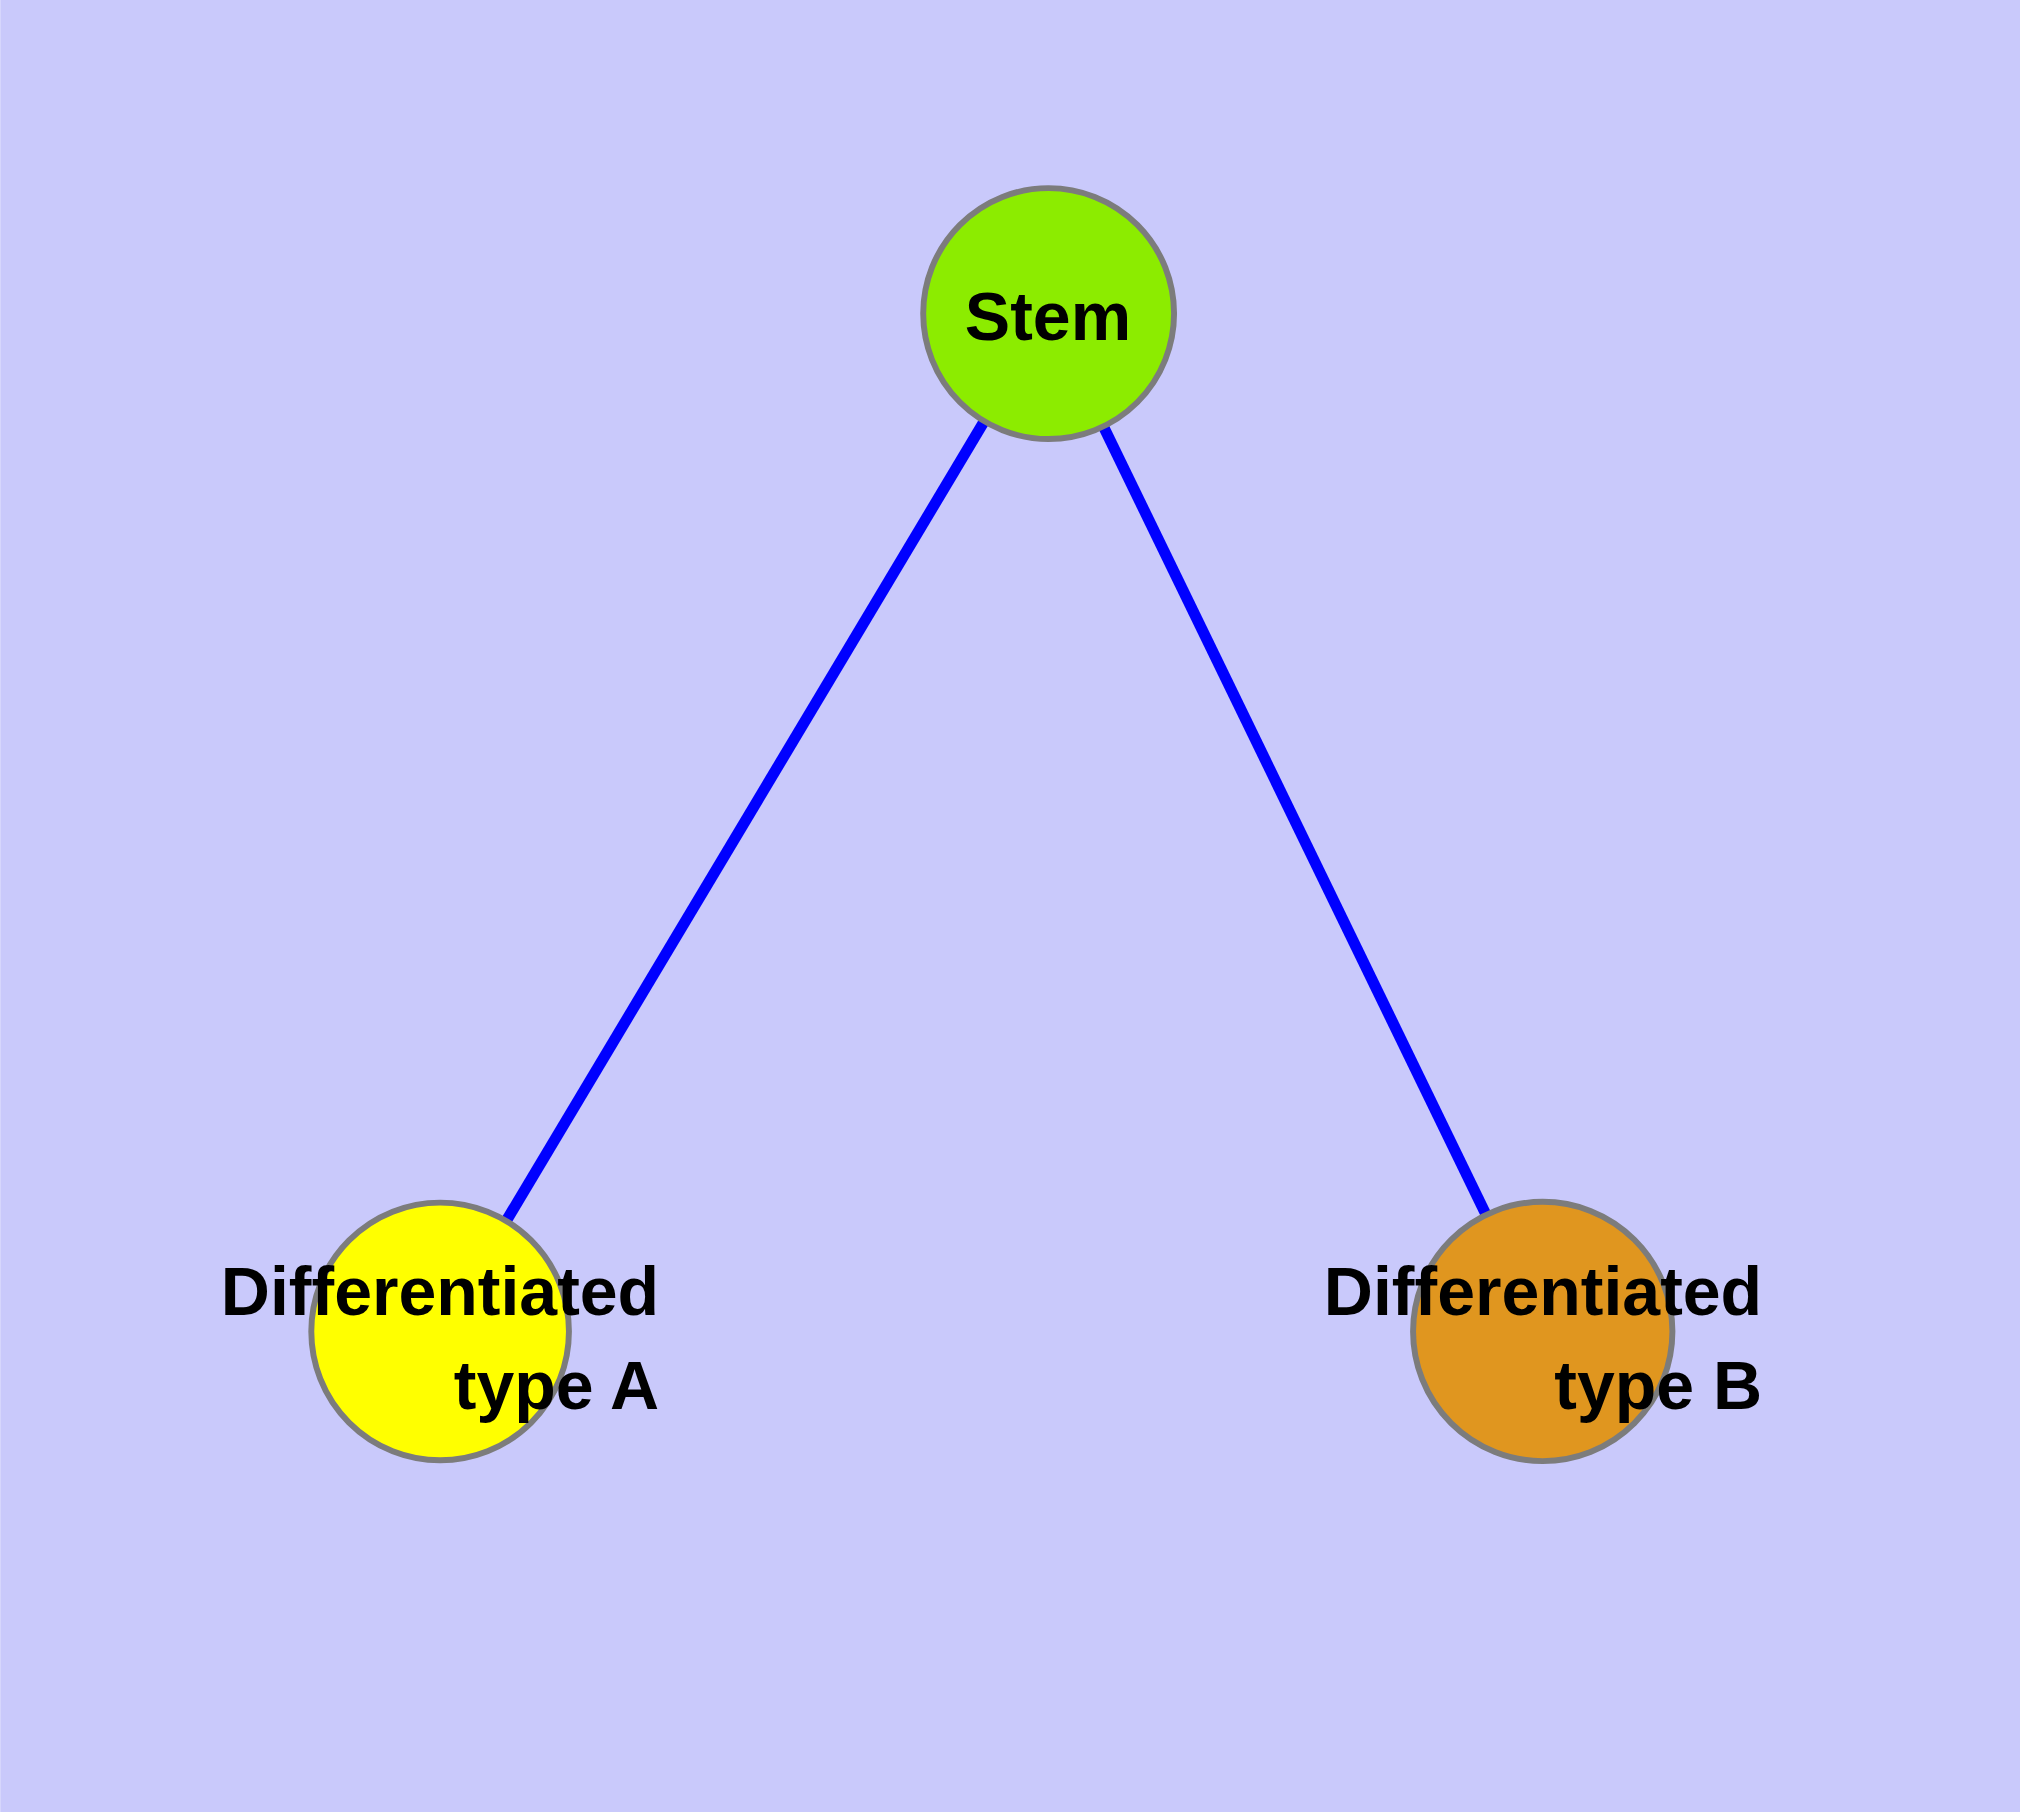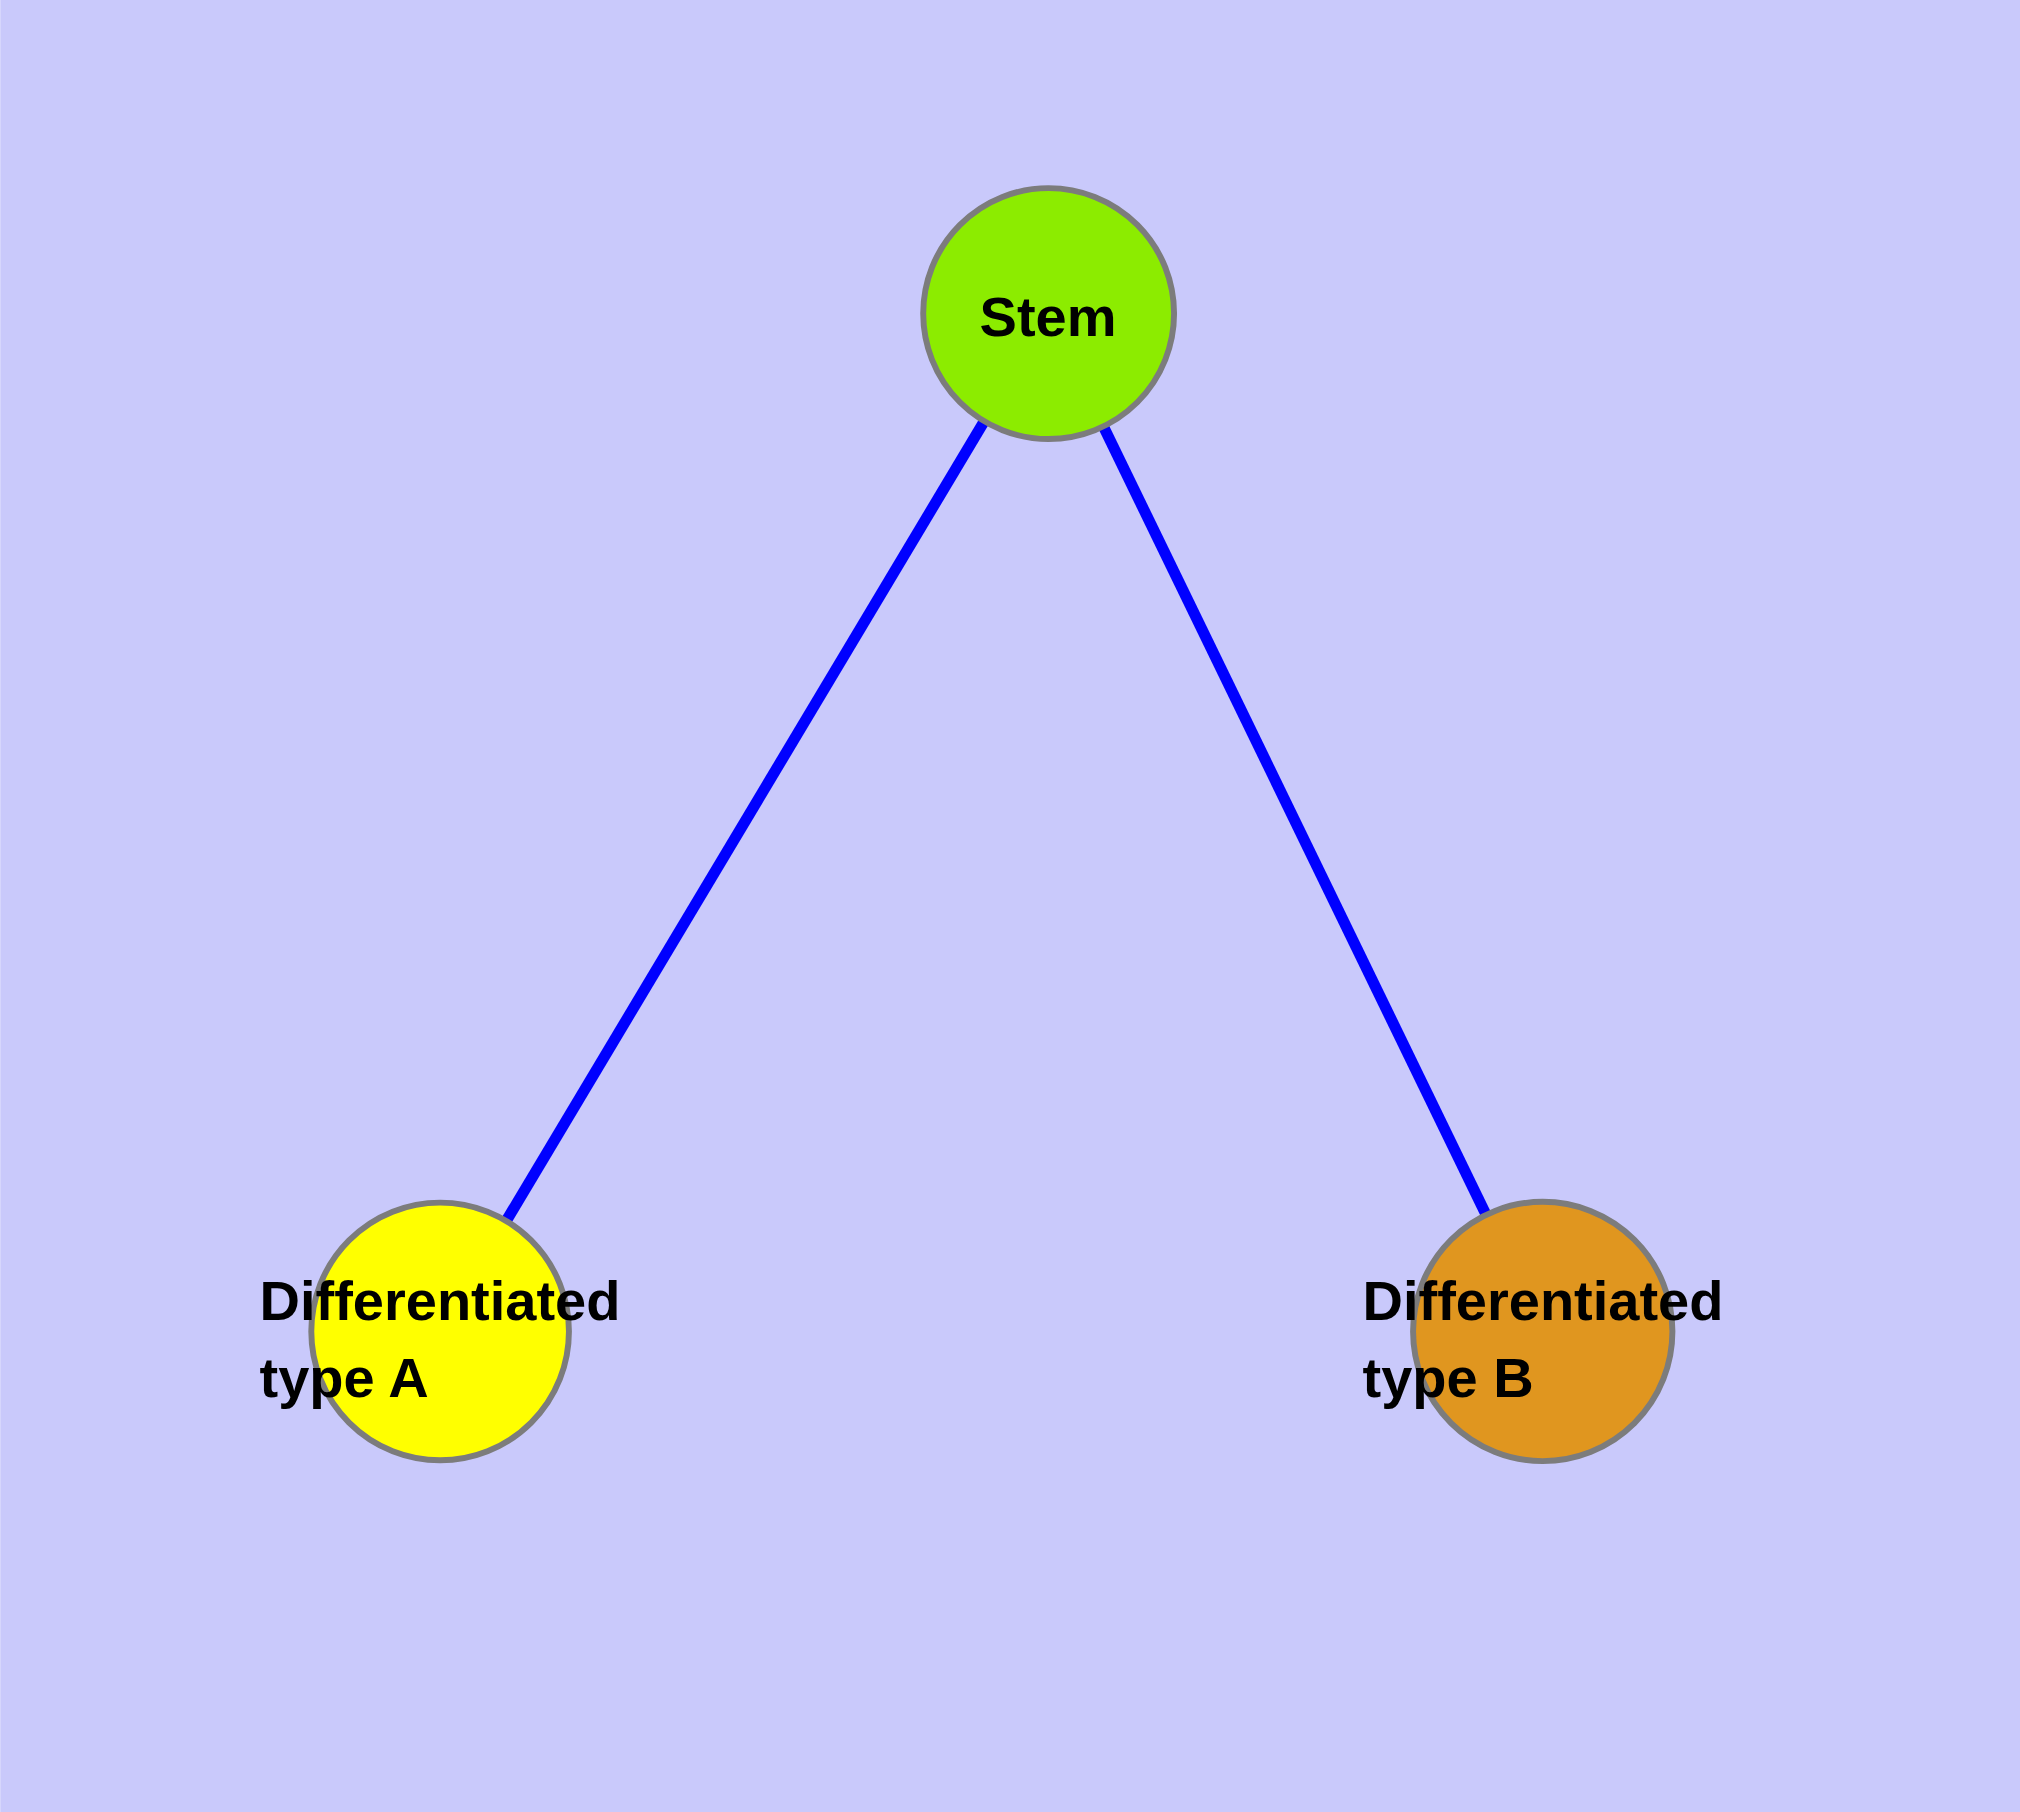--- a/index.html
+++ b/index.html
@@ -26,24 +26,24 @@
     fill: none;
   }
   .node {
     stroke-width: 7;
   }
   .node-label {
     position: absolute;
     transform: translate(-50%, -50%);
     width: max-content;
     font-weight: 700;
-    font-size: 56px;
+    font-size: 68px;
     line-height: 1.38;
     color: #000000;
-    text-align: left;
+    text-align: right;
     white-space: pre-line;
     letter-spacing: 0px;
   }
   .label-stem { left: 1048px; top: 317px; }
   .label-a    { left: 440px;  top: 1339px; }
   .label-b    { left: 1543px; top: 1339px; }
 </style>
 </head>
 <body>
 

